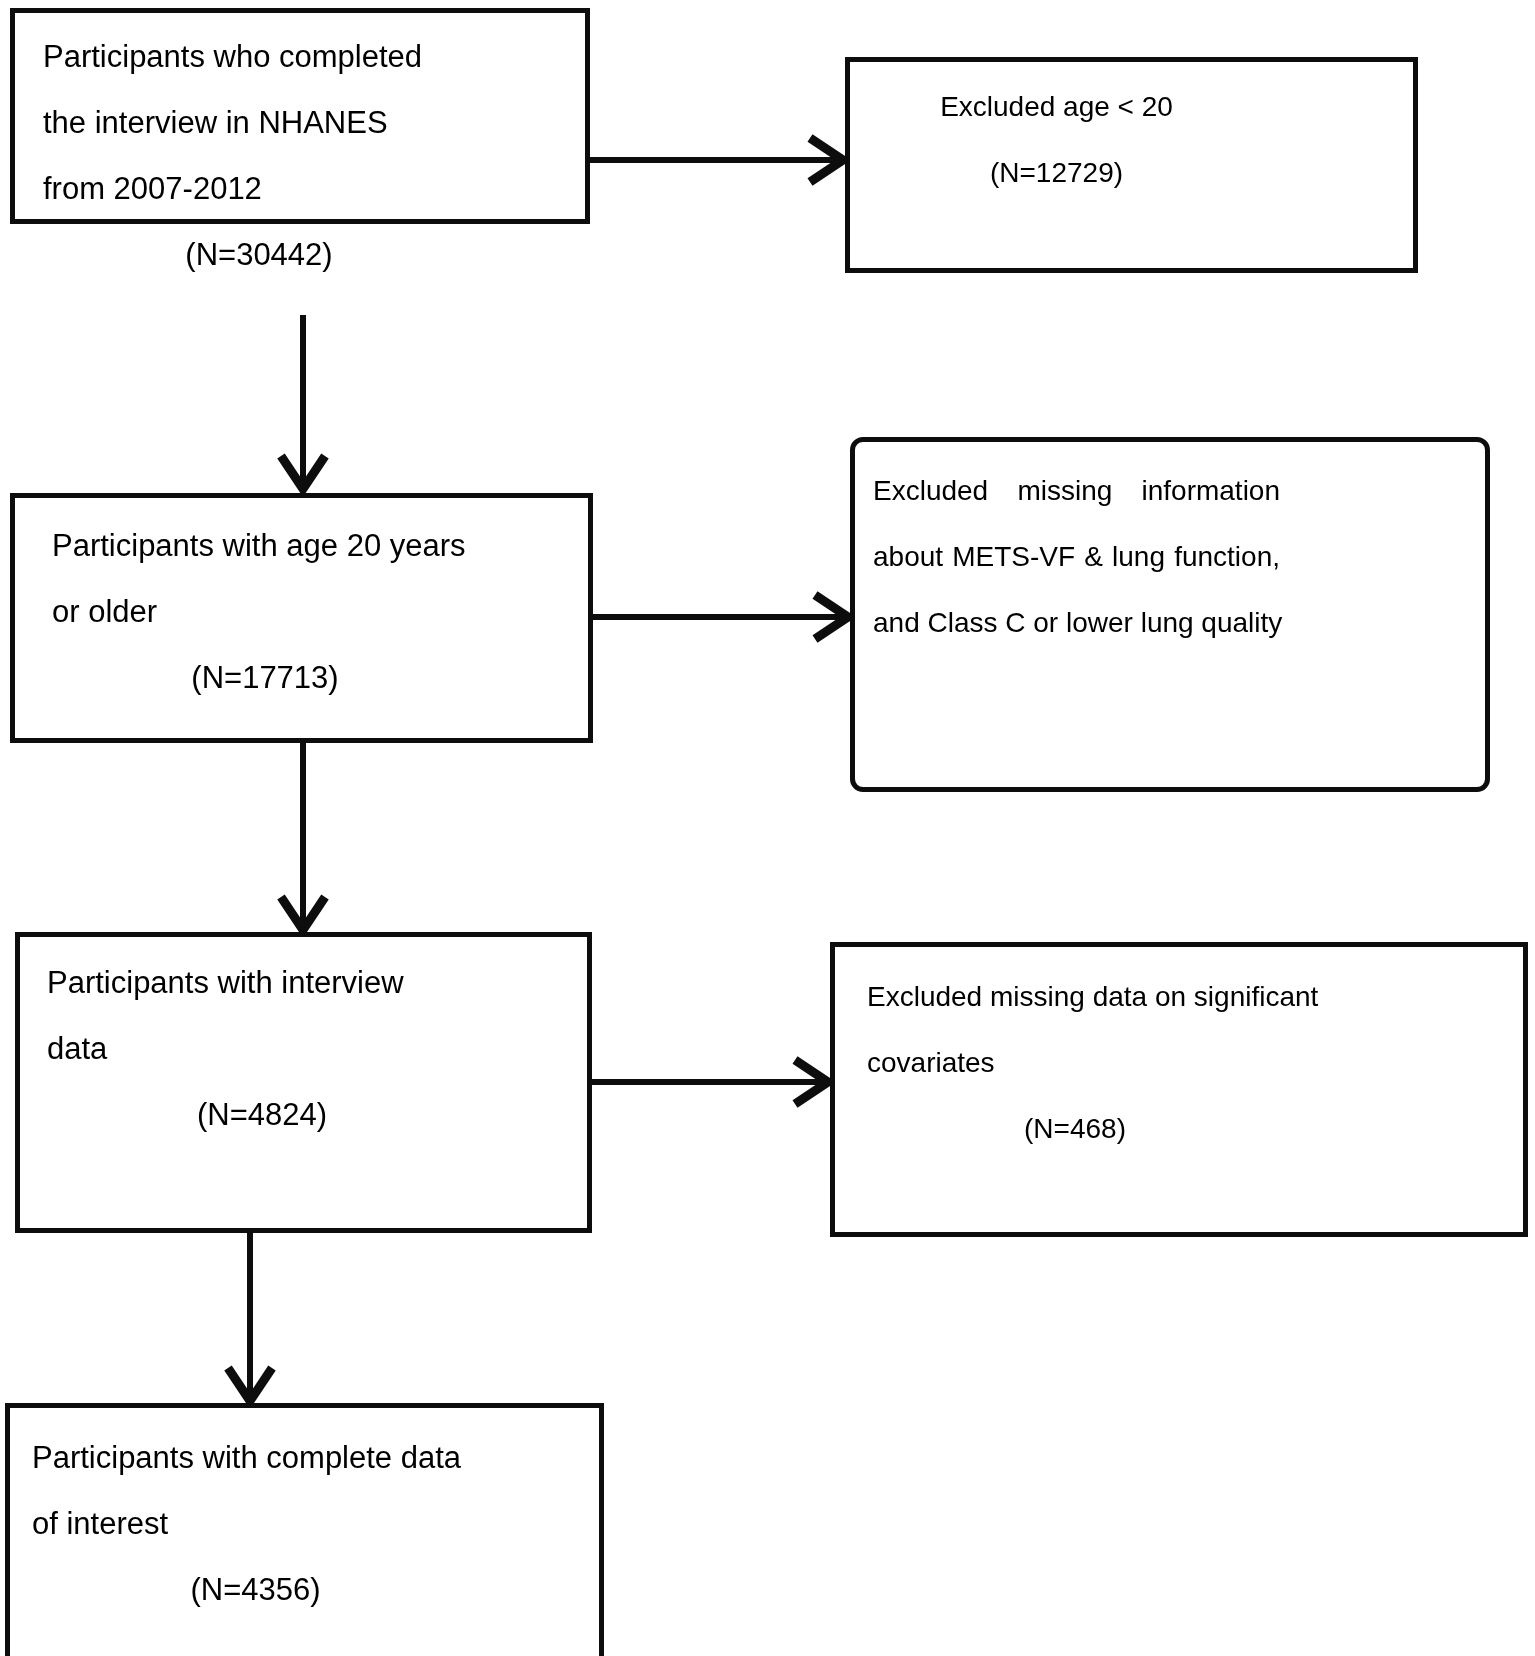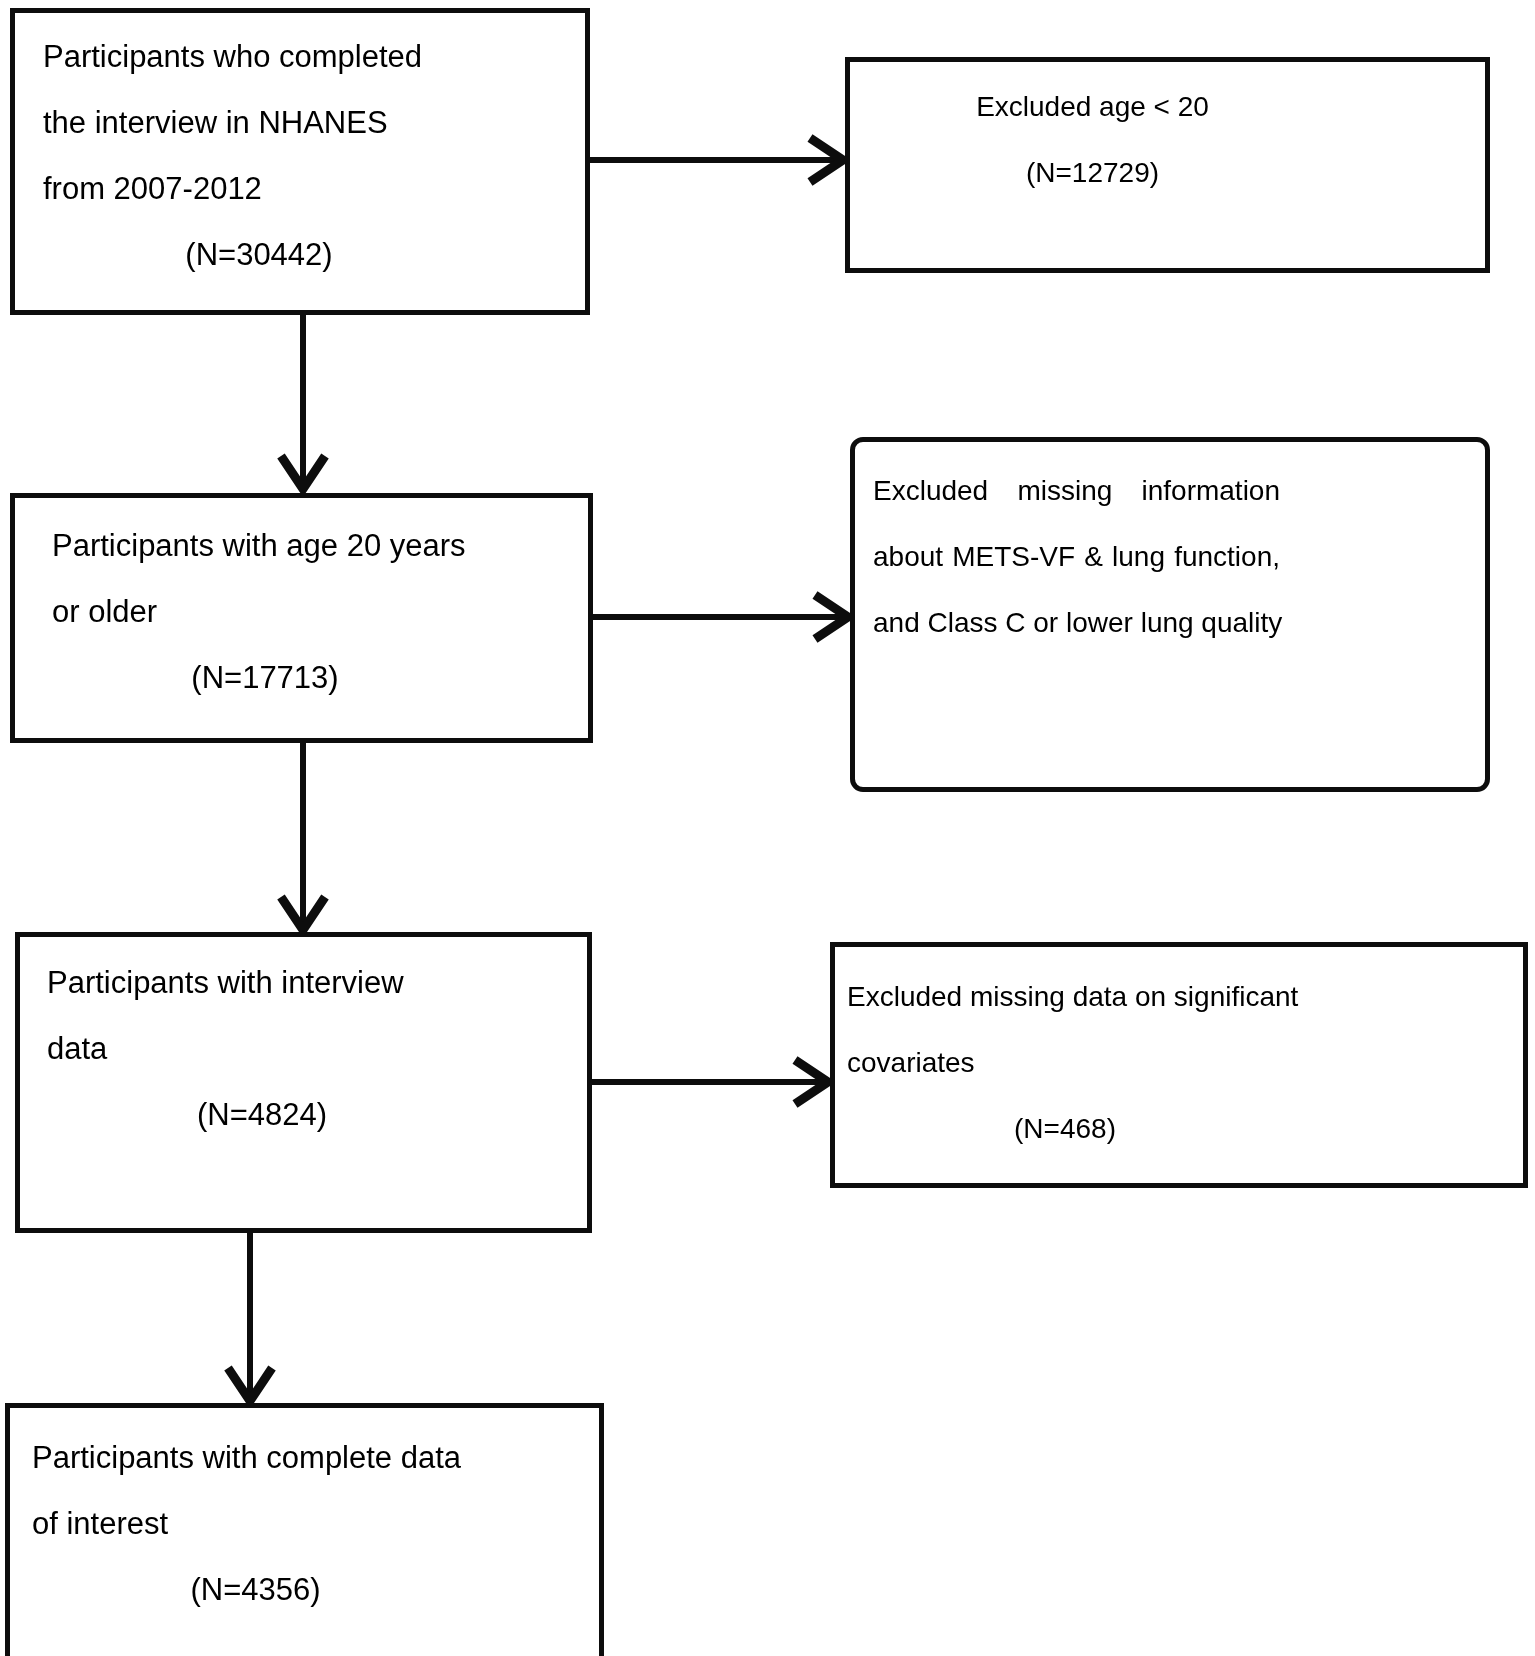--- a/index.html
+++ b/index.html
@@ -12,26 +12,26 @@
     color:#000000;
     overflow:hidden;
   }
   #arrow-layer{position:absolute;left:0;top:0;width:1535px;height:1656px;}
   .box{
     position:absolute;
     box-sizing:border-box;
     background:#ffffff;
     border:5px solid #0d0d0d;
   }
-  .b1{left:10px;  top:8px;    width:580px; height:307px; padding:11px 25px 0 28px; font-size:31px;}
-  .b2{left:845px; top:57px;   width:645px; height:216px; padding:12px 170px 0 20px;font-size:28px; text-align:center;}
+  .b1{left:10px;  top:8px;    width:580px; height:216px; padding:11px 25px 0 28px; font-size:31px;}
+  .b2{left:845px; top:57px;   width:573px; height:216px; padding:12px 170px 0 20px;font-size:28px; text-align:center;}
   .b3{left:10px;  top:493px;  width:583px; height:250px; padding:15px 25px 0 37px; font-size:31px;}
   .b4{left:850px; top:437px;  width:640px; height:355px; padding:16px 205px 0 18px;font-size:28px;border-radius:13px;}
   .b5{left:15px;  top:932px;  width:577px; height:301px; padding:13px 25px 0 27px; font-size:31px;}
-  .b6{left:830px; top:942px;  width:698px; height:246px; padding:17px 25px 0 12px; font-size:28px;}
+  .b6{left:830px; top:942px;  width:698px; height:295px; padding:17px 25px 0 32px; font-size:28px;}
   .b7{left:5px;   top:1403px; width:599px; height:312px; padding:17px 15px 0 22px; font-size:31px;}
   .ln{line-height:66px;white-space:nowrap;}
   .ln.just{white-space:normal;text-align:justify;text-align-last:justify;}
   .ln.ctr{text-align:center;}
   .ln.sh85{margin-right:85px;}
   .ln.sh105{margin-right:105px;}
   .ln.sh215{margin-right:215px;}
 </style>
 </head>
 <body>

